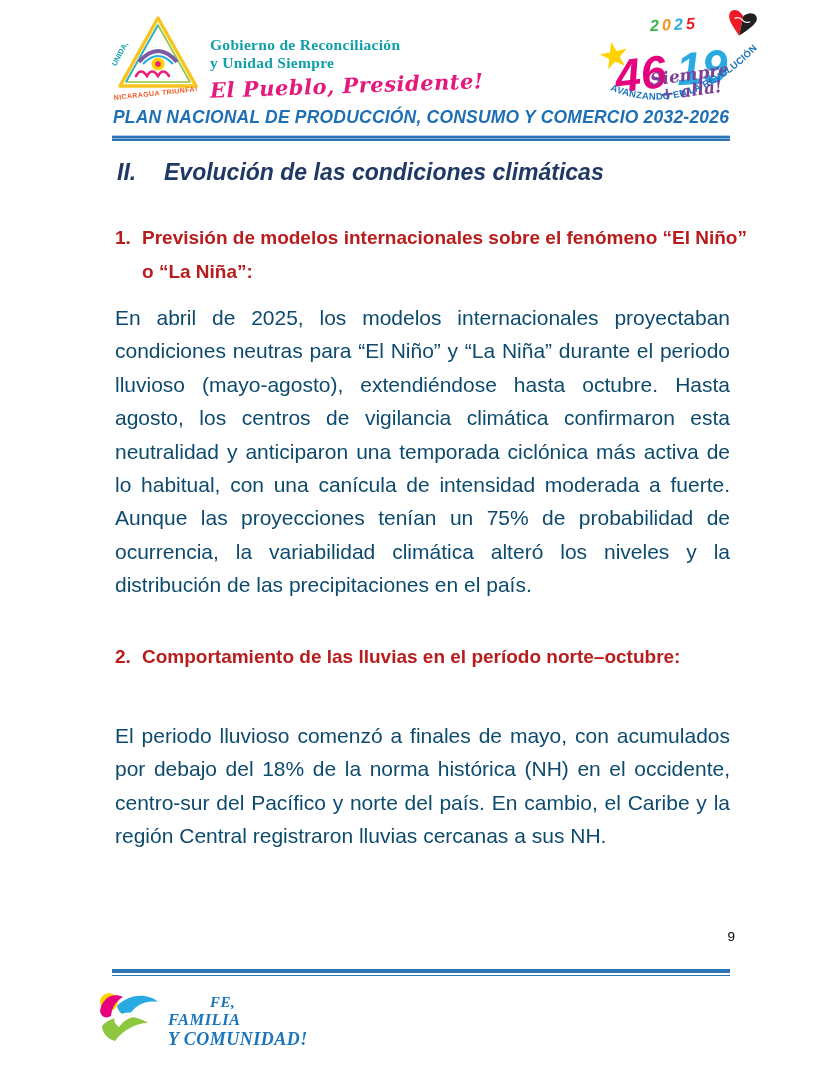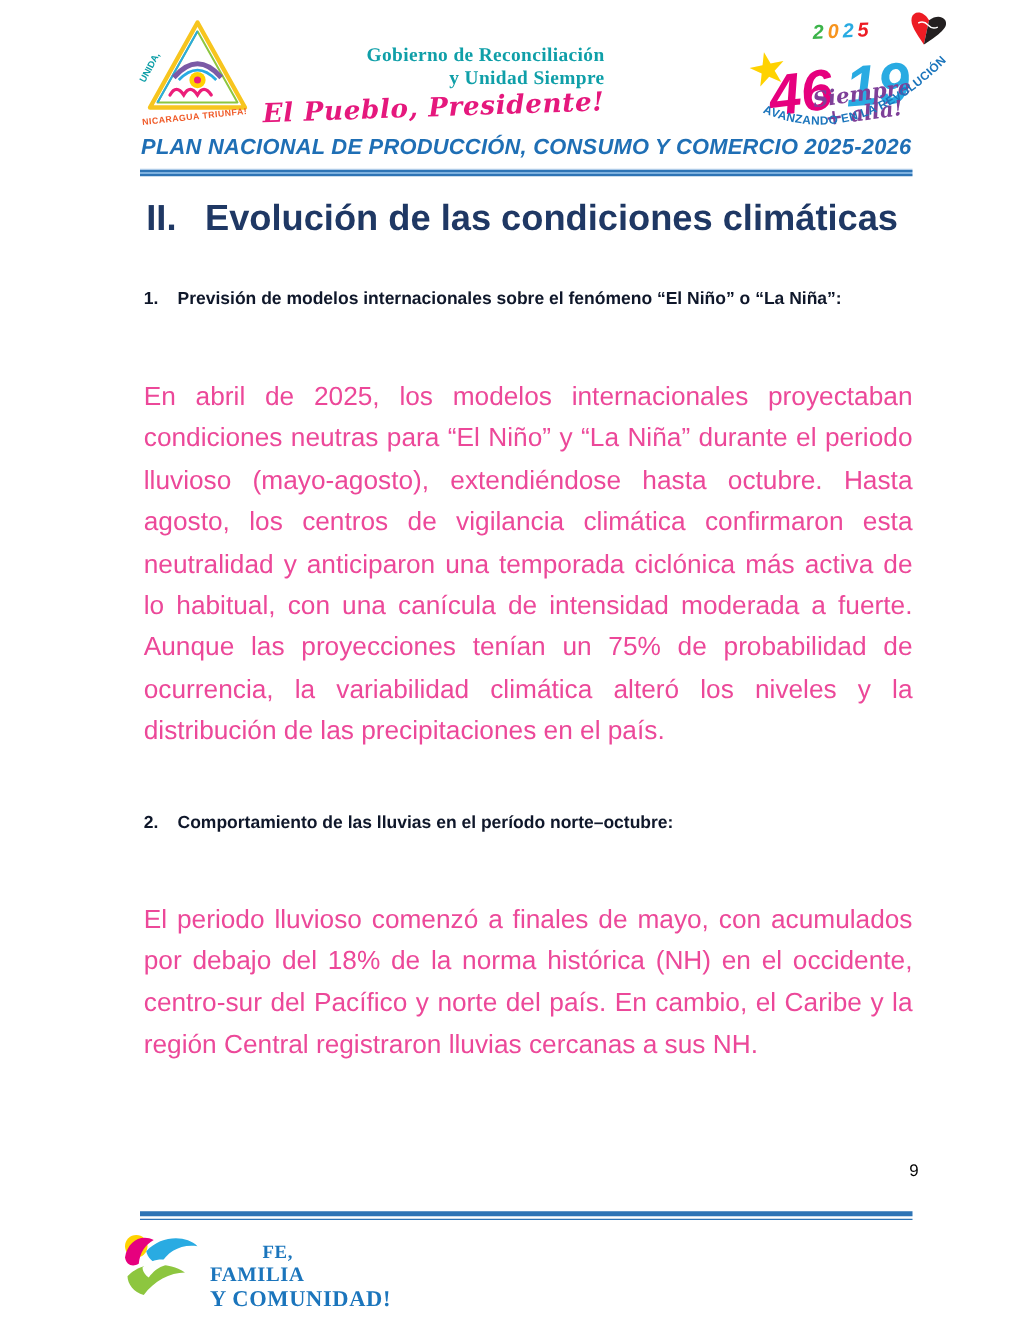--- a/index.html
+++ b/index.html
@@ -3,21 +3,21 @@
 <meta charset="utf-8">
 <style>
   html,body{margin:0;padding:0;background:#e8e8e8;}
   #page{
     position:relative;width:825px;height:1068px;background:#ffffff;
     margin:0 auto;overflow:hidden;
     font-family:"Liberation Sans",sans-serif;color:#0f0f0f;
   }
   
   .logo-left{position:absolute;left:106px;top:12px;display:flex;gap:4px;}
-  .gov-text{padding-top:24px;text-align:right;}
+  .gov-text{padding-top:24px;}
   .gov-line{
     font-family:"Liberation Serif",serif;font-weight:bold;
     font-size:15.5px;line-height:1.15;color:#0f9fa8;letter-spacing:.3px;
   }
   .slogan{
     font-family:"DejaVu Serif",serif;font-style:italic;font-weight:bold;
     font-size:21px;color:#e5187d;transform:rotate(-2deg);margin-top:1px;letter-spacing:.5px;
   }
   .logo-right{position:absolute;left:598px;top:6px;}
   
@@ -29,42 +29,42 @@
     position:absolute;left:112px;top:135px;width:618px;height:6px;
     background:linear-gradient(180deg,#aecbe8 0 1px,#2e74b5 1px 3px,#7fb2e0 3px 4px,#2e74b5 4px 6px);
   }
   .rule-bottom{
     position:absolute;left:112px;top:969px;width:618px;height:2px;
     border-top:4px solid #2e74b5;border-bottom:1px solid #2e74b5;box-sizing:content-box;
   }
   
   .section-heading{
     position:absolute;left:117px;top:159px;width:612px;
-    font-size:29px;font-weight:bold;color:#1f3864;
+    font-size:23px;font-weight:bold;color:#1f3864;font-style:italic;
   }
   .section-heading .sec-num{display:inline-block;width:47px;}
   .item-heading{
-    position:absolute;width:614px;font-size:14px;font-weight:bold;color:#0f172a;
+    position:absolute;width:614px;font-size:19px;font-weight:bold;color:#b91c1c;
     line-height:34px;padding-left:27px;left:115px;
   }
   .item-heading .item-num{display:inline-block;width:27px;margin-left:-27px;}
   #item1-heading{top:221px;}
   #item2-heading{top:640px;}
   .para{
     position:absolute;left:115px;width:615px;
-    font-size:21px;line-height:33.4px;text-align:justify;color:#ec4899;
+    font-size:21px;line-height:33.4px;text-align:justify;color:#0c4a6e;
   }
   #para1{top:301px;}
   #para2{top:719px;}
   .page-number{
     position:absolute;left:690px;top:929px;width:45px;text-align:right;
     font-size:13.5px;color:#000;
   }
   
-  .footer-logo{position:absolute;left:96px;top:978px;display:flex;align-items:center;}
+  .footer-logo{position:absolute;left:96px;top:978px;display:flex;align-items:flex-end;font-style:italic;}
   .footer-text{margin-left:-8px;padding-top:16px;color:#1b75bc;font-family:"Liberation Serif",serif;font-weight:bold;line-height:1.12;letter-spacing:.5px;}
   .ft1{font-size:15px;margin-left:42px;}
   .ft2{font-size:16.5px;}
   .ft3{font-size:18px;margin-left:0;}
 </style>
 </head>
 <body>
 
 <div id="page">
 
@@ -106,21 +106,21 @@
       <text x="78" y="78" font-size="46" font-weight="bold" font-style="italic" fill="#29abe2" stroke="#ffffff" stroke-width="1" paint-order="stroke" transform="rotate(-4 95 55)">19</text>
       <text x="52" y="76" font-size="17" font-weight="bold" font-style="italic" fill="#7e3f98" font-family="DejaVu Serif, serif" transform="rotate(-8 80 70)">Siempre</text>
       <text x="62" y="92" font-size="17" font-weight="bold" font-style="italic" fill="#7e3f98" font-family="DejaVu Serif, serif" transform="rotate(-8 80 86)">+ allá!</text>
       <path id="arcpath" d="M12,84 Q88,116 160,42" fill="none"></path>
       <text font-size="9.5" font-weight="bold" fill="#1b75bc" letter-spacing="0.3">
         <textPath href="#arcpath">AVANZANDO EN LA REVOLUCIÓN!</textPath>
       </text>
     </svg>
   </div>
 
-  <div class="banner-title">PLAN NACIONAL DE PRODUCCIÓN, CONSUMO Y COMERCIO 2025-2026</div>
+  <div class="banner-title">PLAN NACIONAL DE PRODUCCIÓN, CONSUMO Y COMERCIO 2032-2026</div>
   <div class="rule-top"></div>
 
   <div class="section-heading">
     <span class="sec-num">II.</span><span>Evolución de las condiciones climáticas</span>
   </div>
 
   <div class="item-heading" id="item1-heading">
     <span class="item-num">1.</span><span>Previsión de modelos internacionales sobre el fenómeno “El Niño” o “La Niña”:</span>
   </div>
   <div class="para" id="para1">En abril de 2025, los modelos internacionales proyectaban condiciones neutras para “El Niño” y “La Niña” durante el periodo lluvioso (mayo-agosto), extendiéndose hasta octubre. Hasta agosto, los centros de vigilancia climática confirmaron esta neutralidad y anticiparon una temporada ciclónica más activa de lo habitual, con una canícula de intensidad moderada a fuerte. Aunque las proyecciones tenían un 75% de probabilidad de ocurrencia, la variabilidad climática alteró los niveles y la distribución de las precipitaciones en el país.</div>

